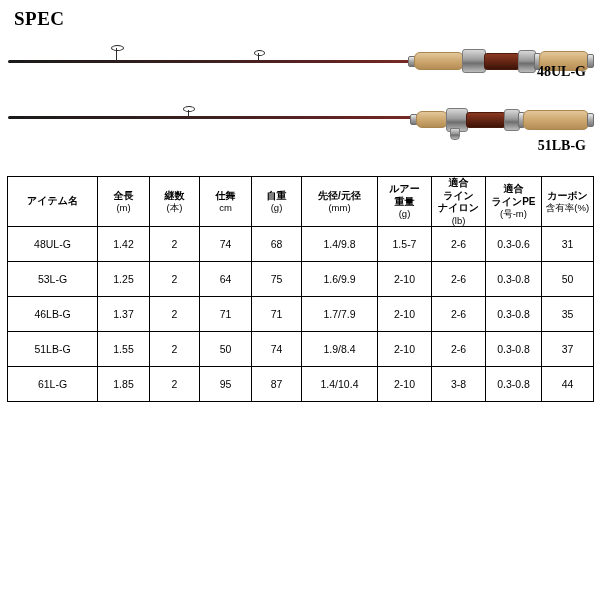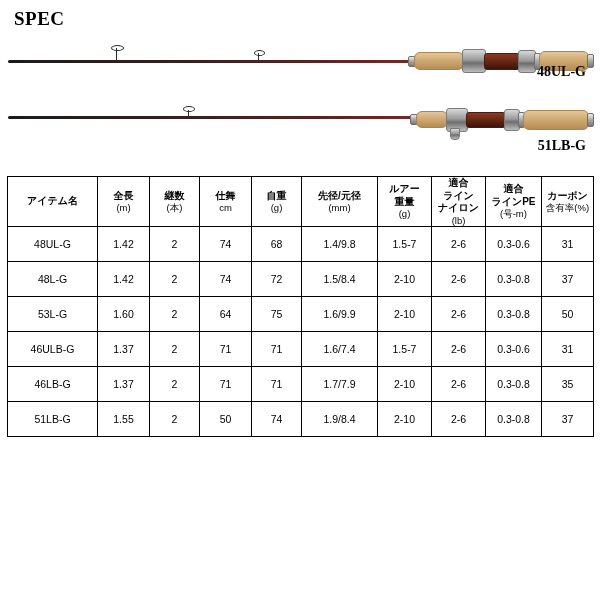--- a/index.html
+++ b/index.html
@@ -252,56 +252,32 @@
           <td>2</td>
           <td>74</td>
           <td>68</td>
           <td>1.4/9.8</td>
           <td>1.5-7</td>
           <td>2-6</td>
           <td>0.3-0.6</td>
           <td>31</td>
         </tr>
         <tr>
-          <td class="item">48L-G</td>
-          <td>1.42</td>
-          <td>2</td>
-          <td>74</td>
-          <td>72</td>
-          <td>1.5/8.4</td>
-          <td>2-10</td>
-          <td>2-6</td>
-          <td>0.3-0.8</td>
-          <td>37</td>
-        </tr>
-        <tr>
           <td class="item">53L-G</td>
-          <td>1.60</td>
+          <td>1.25</td>
           <td>2</td>
           <td>64</td>
           <td>75</td>
           <td>1.6/9.9</td>
           <td>2-10</td>
           <td>2-6</td>
           <td>0.3-0.8</td>
           <td>50</td>
         </tr>
         <tr>
-          <td class="item">46ULB-G</td>
-          <td>1.37</td>
-          <td>2</td>
-          <td>71</td>
-          <td>71</td>
-          <td>1.6/7.4</td>
-          <td>1.5-7</td>
-          <td>2-6</td>
-          <td>0.3-0.6</td>
-          <td>31</td>
-        </tr>
-        <tr>
           <td class="item">46LB-G</td>
           <td>1.37</td>
           <td>2</td>
           <td>71</td>
           <td>71</td>
           <td>1.7/7.9</td>
           <td>2-10</td>
           <td>2-6</td>
           <td>0.3-0.8</td>
           <td>35</td>
@@ -311,16 +287,28 @@
           <td>1.55</td>
           <td>2</td>
           <td>50</td>
           <td>74</td>
           <td>1.9/8.4</td>
           <td>2-10</td>
           <td>2-6</td>
           <td>0.3-0.8</td>
           <td>37</td>
         </tr>
+        <tr>
+          <td class="item">61L-G</td>
+          <td>1.85</td>
+          <td>2</td>
+          <td>95</td>
+          <td>87</td>
+          <td>1.4/10.4</td>
+          <td>2-10</td>
+          <td>3-8</td>
+          <td>0.3-0.8</td>
+          <td>44</td>
+        </tr>
       </tbody>
   </table>
 
 </div>
 
 </body></html>

